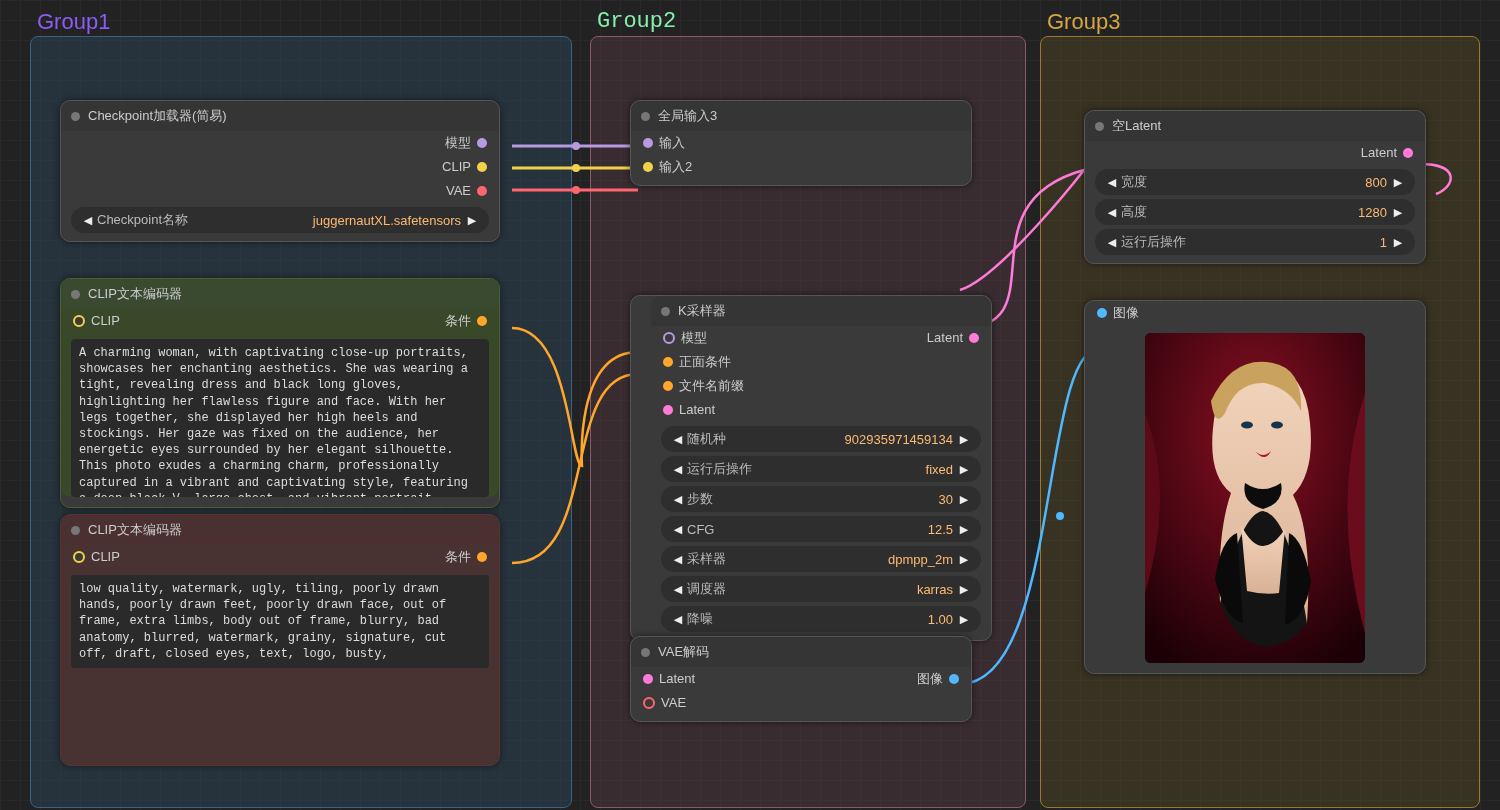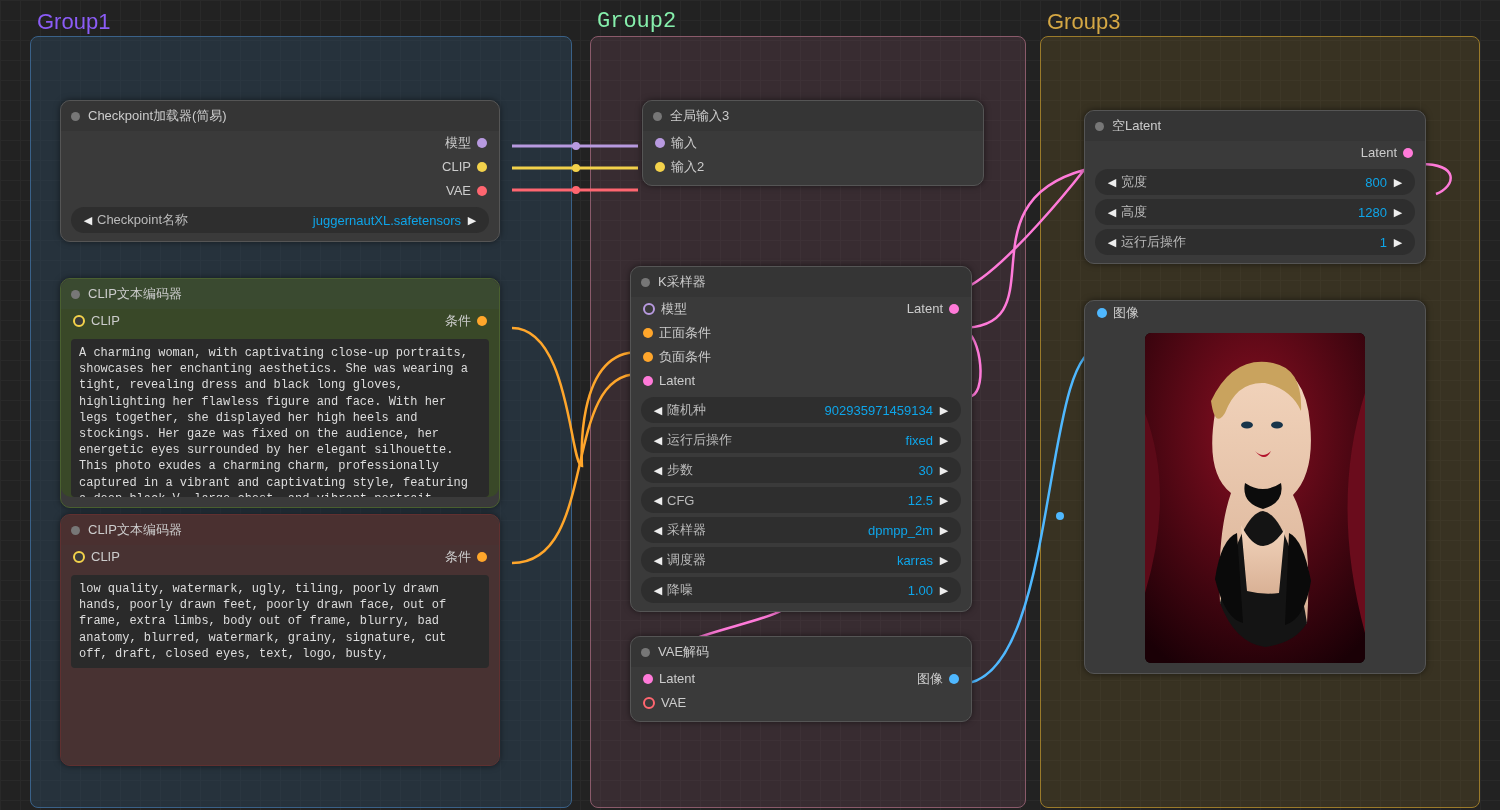--- a/index.html
+++ b/index.html
@@ -17,21 +17,21 @@
   .node-head { display:flex; align-items:center; padding:6px 10px; background:#353535; border-top-left-radius:10px; border-top-right-radius:10px; }
   .node-head .collapse { width:9px; height:9px; border-radius:50%; background:#777; margin-right:8px; }
   .slot-row { display:flex; justify-content:space-between; padding:2px 12px 2px 12px; font-size:13px; line-height:20px; }
   .in-slot, .out-slot { display:flex; align-items:center; gap:6px; }
   .out-slot { flex-direction:row-reverse; }
   .dot { width:10px; height:10px; border-radius:50%; display:inline-block; }
   .ring { width:8px; height:8px; border-radius:50%; border:2px solid; background:#3a3a3a; display:inline-block; }
   .widget { margin:4px 10px; background:#2e2e2e; border-radius:14px; height:26px; display:flex; align-items:center; padding:0 10px; font-size:13px; color:#bbb; }
   .widget .left-ar, .widget .right-ar { color:#eee; font-size:11px; width:14px; text-align:center; cursor:pointer; }
   .widget .wlabel { flex:0 0 auto; margin-left:2px; }
-  .widget .wval { flex:1; text-align:right; color:#0ea5e9; margin-right:4px; }
+  .widget .wval { flex:1; text-align:right; color:#fdba74; margin-right:4px; }
   textarea.prompt { display:block; margin:6px 10px 10px 10px; width:calc(100% - 20px); background:#2a2a2a; color:#ddd; border:none; border-radius:4px; padding:6px 8px; font-family:"Courier New",monospace; font-size:12px; line-height:1.35; resize:none; box-sizing:border-box; }
   .node.green .node-head { background:#3a4a30; } .node.green { border-color:#4a6030; }
   .node.green .body { background:#394828; border-bottom-left-radius:10px; border-bottom-right-radius:10px; }
   .node.red .node-head { background:#4a3030; } .node.red { border-color:#603030; }
   .node.red .body { background:#483232; border-bottom-left-radius:10px; border-bottom-right-radius:10px; }
   .preview { margin:8px auto 10px auto; width:220px; height:330px; border-radius:6px; overflow:hidden; background:#000; }
 </style>
 </head>
 <body>
 
@@ -130,21 +130,21 @@
         </span>
     <span class="out-slot">
           <span class="dot" style="background:#ffa62b"></span>
           <span>条件</span>
         </span>
   </div>
   <textarea class="prompt" rows="5" style="">low quality, watermark, ugly, tiling, poorly drawn hands, poorly drawn feet, poorly drawn face, out of frame, extra limbs, body out of frame, blurry, bad anatomy, blurred, watermark, grainy, signature, cut off, draft, closed eyes, text, logo, busty,</textarea>
   </div>
 </div>
 
-<div class="node" style="left:630px; top:100px; width:340px;margin-left:12px;">
+<div class="node" style="left:630px; top:100px; width:340px;">
   <div class="node-head">
       <span class="collapse"></span>
       <span>全局输入3</span>
     </div>
   <div class="slot-row">
       <span class="in-slot">
         <span class="dot" style="background:#b89ae0"></span>
         <span>输入</span>
       </span>
       <span></span>
@@ -152,21 +152,21 @@
   <div class="slot-row">
       <span class="in-slot">
         <span class="dot" style="background:#f3d24b"></span>
         <span>输入2</span>
       </span>
       <span></span>
     </div>
   <div style="height:6px"></div>
 </div>
 
-<div class="node" style="left:630px; top:266px; width:340px;">
+<div class="node" style="left:630px; top:295px; width:340px;padding-left:20px;">
   <div class="node-head">
       <span class="collapse"></span>
       <span>K采样器</span>
     </div>
   <div class="slot-row">
     <span class="in-slot">
         <span class="ring" style="border-color:#b89ae0"></span>
         <span>模型</span>
       </span>
     <span class="out-slot">
@@ -177,21 +177,21 @@
   <div class="slot-row">
       <span class="in-slot">
         <span class="dot" style="background:#ffa62b"></span>
         <span>正面条件</span>
       </span>
       <span></span>
     </div>
   <div class="slot-row">
       <span class="in-slot">
         <span class="dot" style="background:#ffa62b"></span>
-        <span>负面条件</span>
+        <span>文件名前缀</span>
       </span>
       <span></span>
     </div>
   <div class="slot-row">
       <span class="in-slot">
         <span class="dot" style="background:#ff7ad9"></span>
         <span>Latent</span>
       </span>
       <span></span>
     </div>

